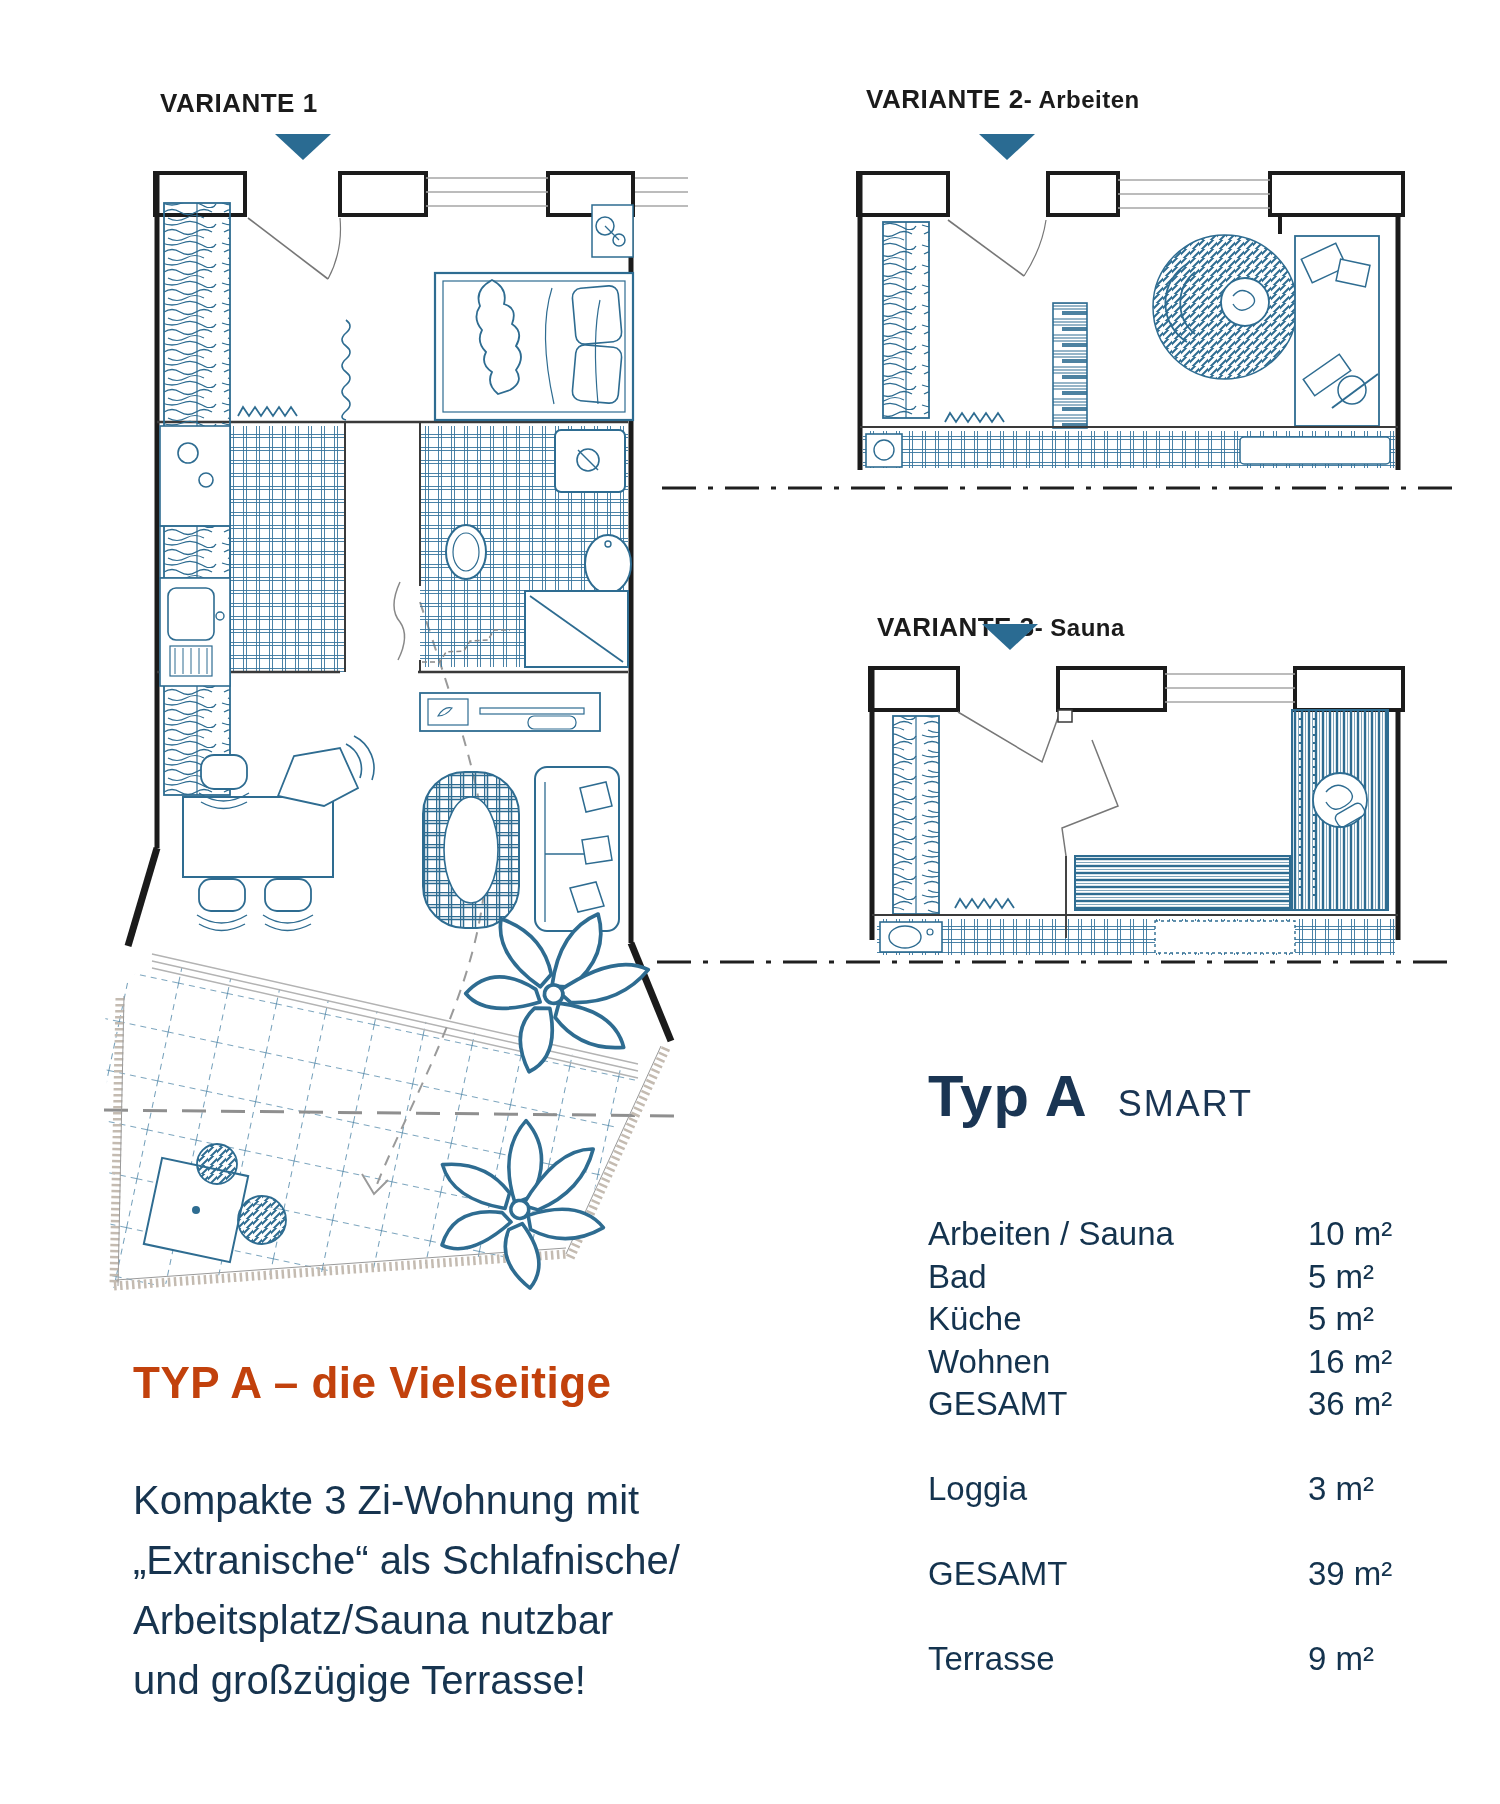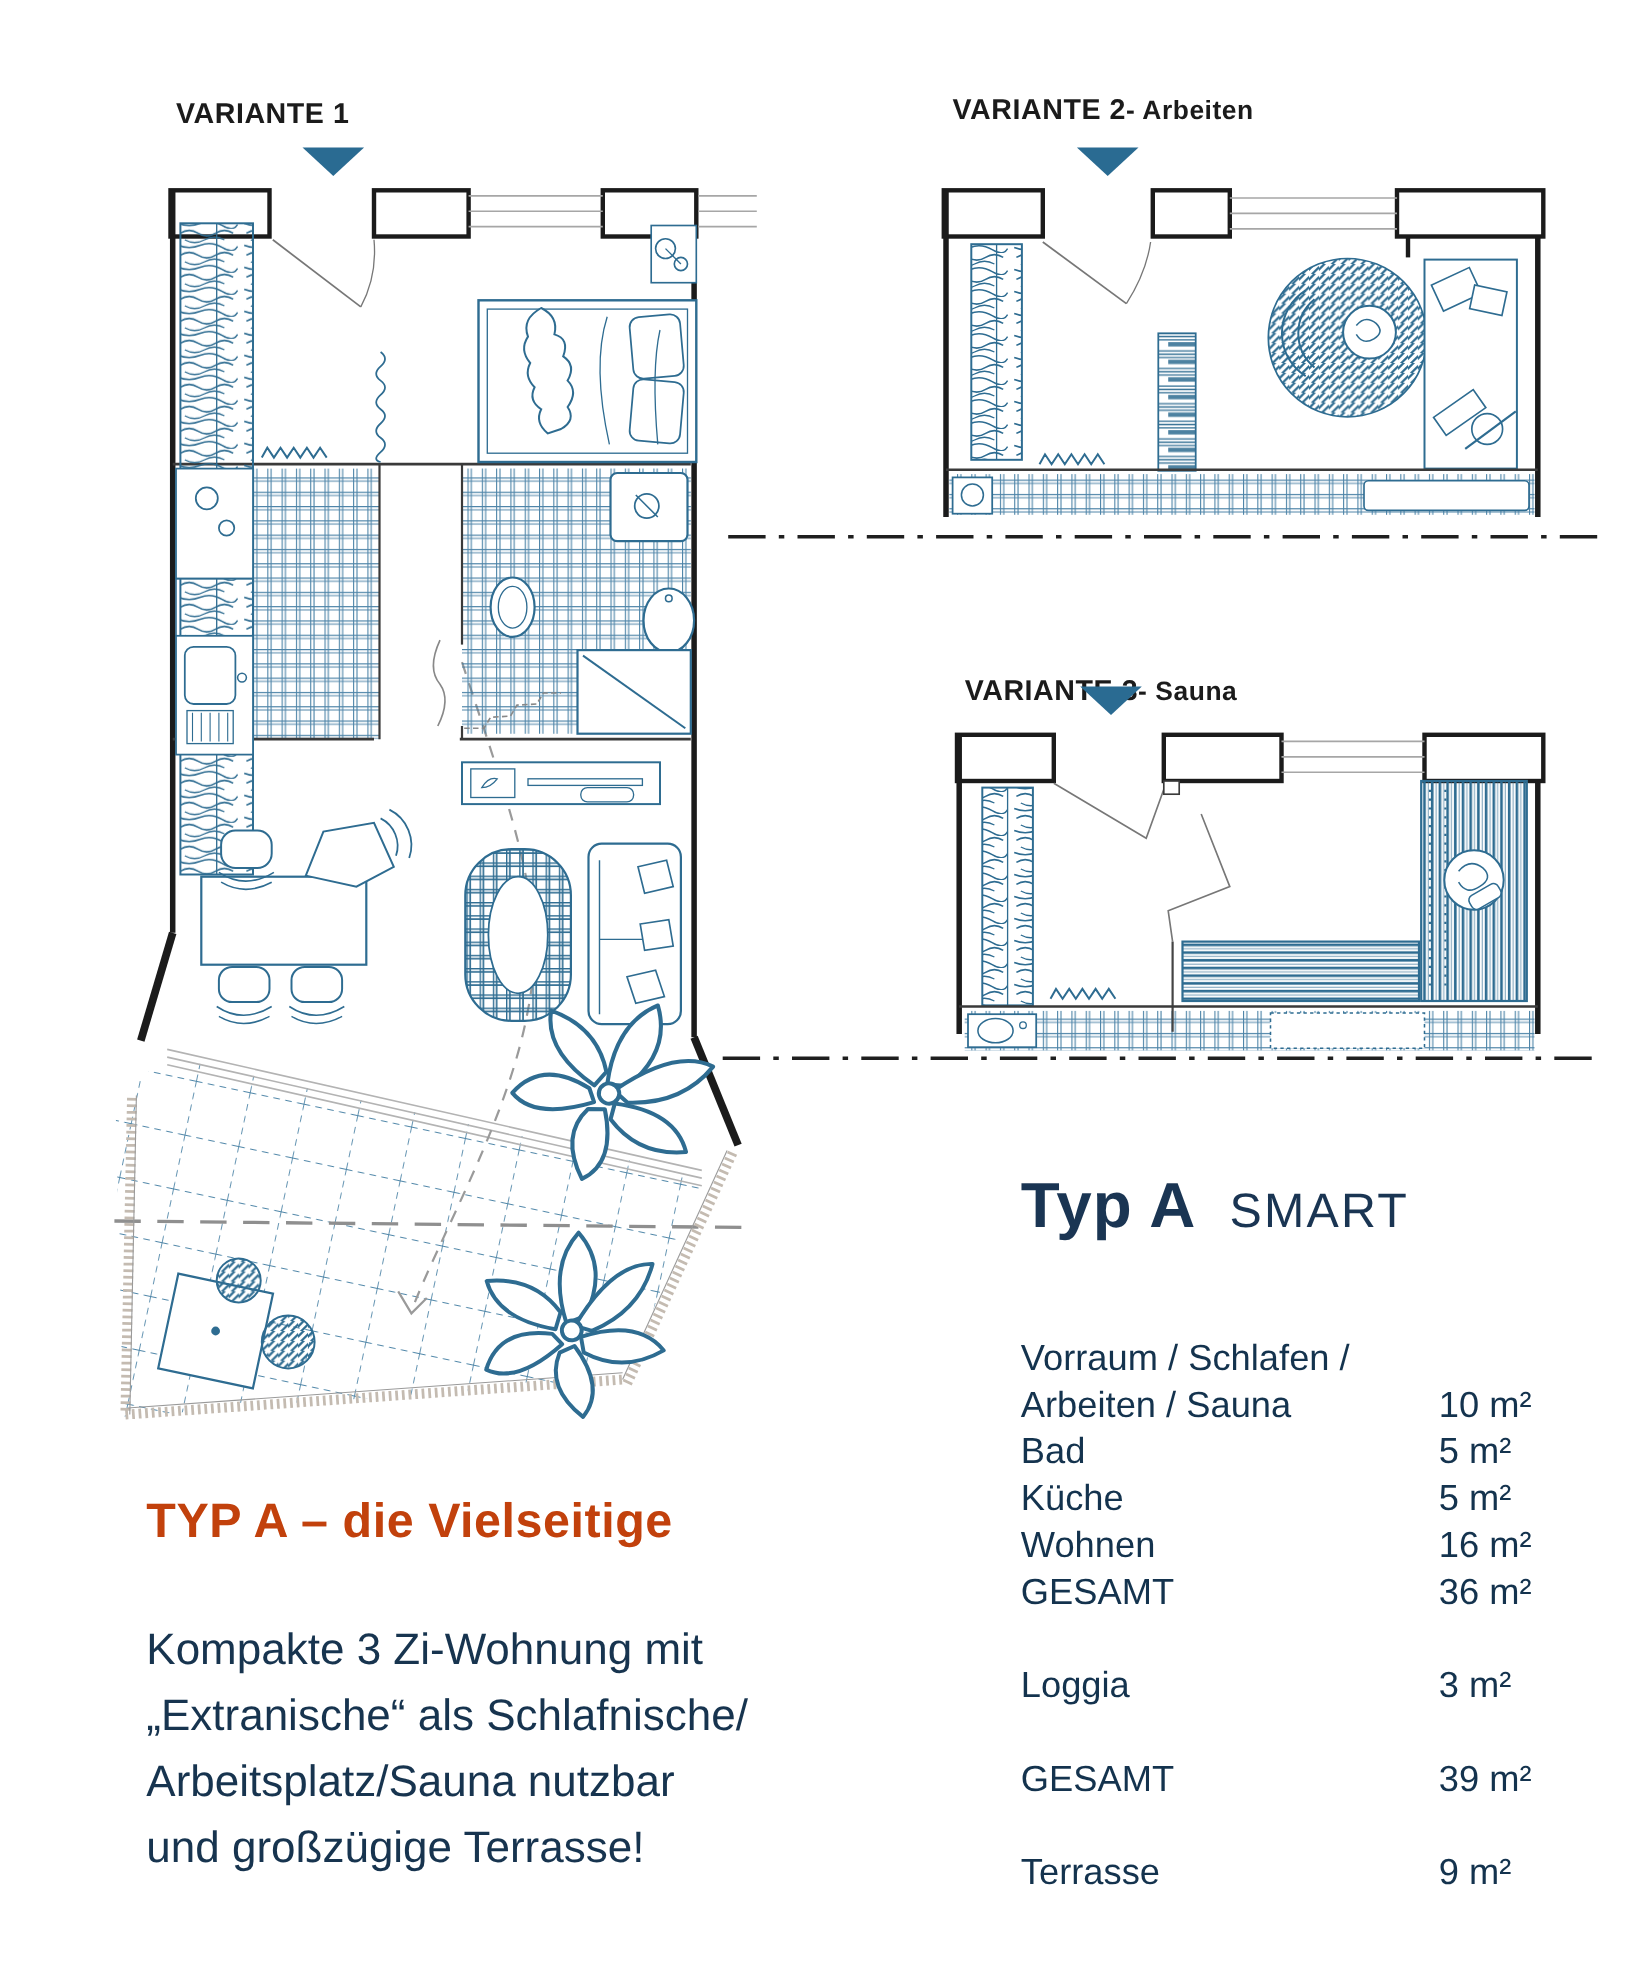--- a/index.html
+++ b/index.html
@@ -3,21 +3,21 @@
 <meta charset="utf-8">
 <style>
   html,body{margin:0;padding:0;background:#ffffff;}
   body{width:1500px;height:1804px;position:relative;font-family:"Liberation Sans",sans-serif;overflow:hidden;}
   .abs{position:absolute;}
   .vlabel{font-size:26px;font-weight:bold;color:#1b1b1b;letter-spacing:.5px;white-space:nowrap;}
   .vlabel .suffix{font-size:24px;font-weight:bold;}
   .tri{width:0;height:0;border-left:28px solid transparent;border-right:28px solid transparent;border-top:26px solid #2a6b92;}
   .typ-head{display:flex;align-items:baseline;color:#1a3553;}
   .typ-head .big{font-size:58px;font-weight:bold;letter-spacing:1px;}
-  .typ-head .small{font-size:44px;font-weight:normal;letter-spacing:2px;margin-left:30px;}
+  .typ-head .small{font-size:36px;font-weight:normal;letter-spacing:2px;margin-left:30px;}
   .area-table{color:#14334e;font-size:33px;width:480px;}
   .arow{height:42.5px;line-height:42.5px;position:relative;white-space:nowrap;}
   .arow .aval{position:absolute;left:380px;top:0;}
   .arow.gap{margin-top:42.5px;}
   .desc-head{font-size:44px;font-weight:bold;color:#c2410c;letter-spacing:.5px;}
   .desc-text{font-size:40px;color:#17344f;line-height:60px;}
   svg{display:block;}
 </style>
 </head>
 <body>
@@ -331,24 +331,20 @@
   <line x1="2" y1="5" x2="797" y2="5" stroke="#1f1f1f" stroke-width="3.2" stroke-dasharray="34 12 5 12"></line>
 </svg>
 
 <div class="abs typ-head" style="left:928px;top:1062px;">
   <span class="big">Typ A</span>
   <span class="small">SMART</span>
 </div>
 
 <div class="abs area-table" style="left:928px;top:1213px;">
   <div class="arow">
-    <span>Vorraum / Schlafen /</span>
-    <span class="aval"></span>
-  </div>
-  <div class="arow">
     <span>Arbeiten / Sauna</span>
     <span class="aval">10 m²</span>
   </div>
   <div class="arow">
     <span>Bad</span>
     <span class="aval">5 m²</span>
   </div>
   <div class="arow">
     <span>Küche</span>
     <span class="aval">5 m²</span>

